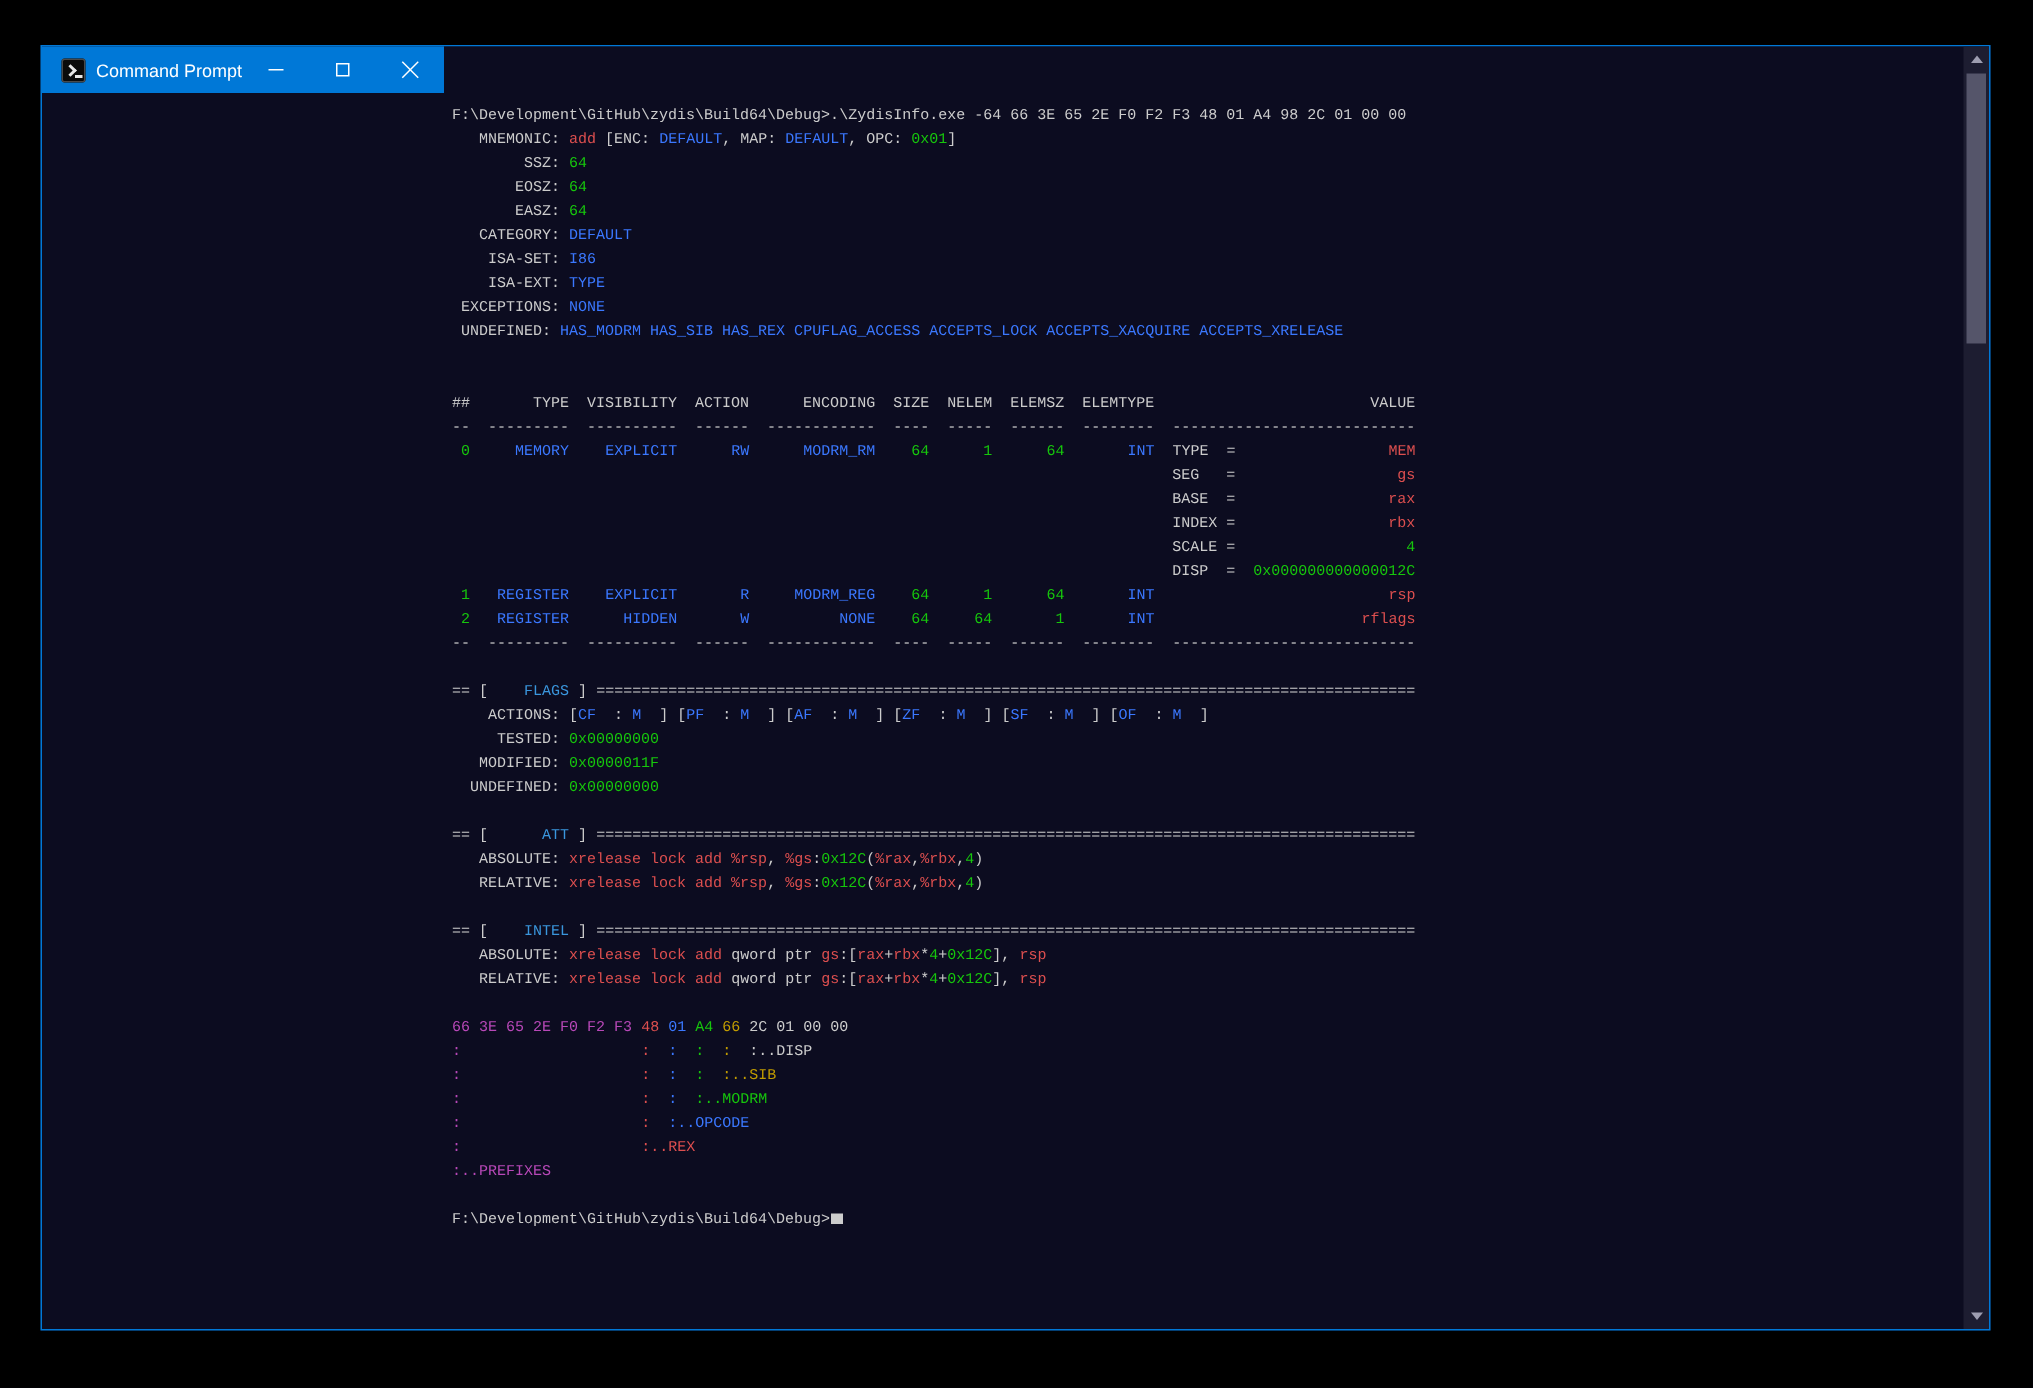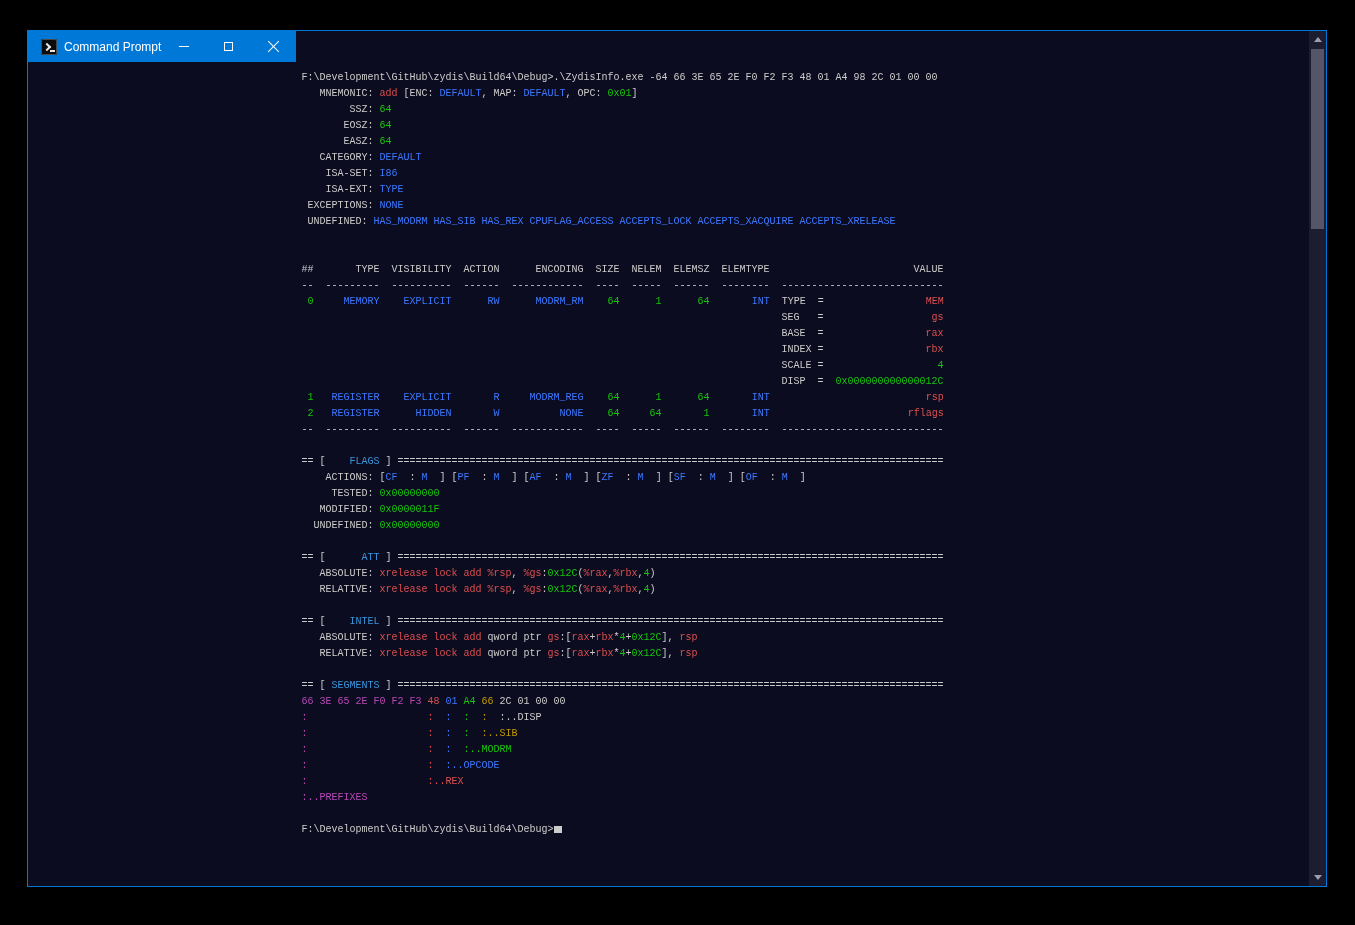--- a/index.html
+++ b/index.html
@@ -91,21 +91,20 @@
           <div class="line"><span class="c-d">  UNDEFINED: </span><span class="c-g">0x00000000</span></div>
           <div class="line"></div>
           <div class="line"><span class="c-d">== [ </span><span class="c-c">     ATT</span><span class="c-d"> ] </span><span class="c-d">===========================================================================================</span></div>
           <div class="line"><span class="c-d">   ABSOLUTE: </span><span class="c-r">xrelease lock add %rsp</span><span class="c-d">, </span><span class="c-r">%gs</span><span class="c-d">:</span><span class="c-g">0x12C</span><span class="c-d">(</span><span class="c-r">%rax</span><span class="c-d">,</span><span class="c-r">%rbx</span><span class="c-d">,</span><span class="c-g">4</span><span class="c-d">)</span></div>
           <div class="line"><span class="c-d">   RELATIVE: </span><span class="c-r">xrelease lock add %rsp</span><span class="c-d">, </span><span class="c-r">%gs</span><span class="c-d">:</span><span class="c-g">0x12C</span><span class="c-d">(</span><span class="c-r">%rax</span><span class="c-d">,</span><span class="c-r">%rbx</span><span class="c-d">,</span><span class="c-g">4</span><span class="c-d">)</span></div>
           <div class="line"></div>
           <div class="line"><span class="c-d">== [ </span><span class="c-c">   INTEL</span><span class="c-d"> ] </span><span class="c-d">===========================================================================================</span></div>
           <div class="line"><span class="c-d">   ABSOLUTE: </span><span class="c-r">xrelease lock add</span><span class="c-d"> qword ptr </span><span class="c-r">gs</span><span class="c-d">:[</span><span class="c-r">rax</span><span class="c-d">+</span><span class="c-r">rbx</span><span class="c-d">*</span><span class="c-g">4</span><span class="c-d">+</span><span class="c-g">0x12C</span><span class="c-d">], </span><span class="c-r">rsp</span></div>
           <div class="line"><span class="c-d">   RELATIVE: </span><span class="c-r">xrelease lock add</span><span class="c-d"> qword ptr </span><span class="c-r">gs</span><span class="c-d">:[</span><span class="c-r">rax</span><span class="c-d">+</span><span class="c-r">rbx</span><span class="c-d">*</span><span class="c-g">4</span><span class="c-d">+</span><span class="c-g">0x12C</span><span class="c-d">], </span><span class="c-r">rsp</span></div>
           <div class="line"></div>
-          <div class="line"><span class="c-d">== [ </span><span class="c-c">SEGMENTS</span><span class="c-d"> ] </span><span class="c-d">===========================================================================================</span></div>
           <div class="line"><span class="c-m">66 3E 65 2E F0 F2 F3</span><span class="c-d"> </span><span class="c-r">48</span><span class="c-d"> </span><span class="c-b">01</span><span class="c-d"> </span><span class="c-g">A4</span><span class="c-d"> </span><span class="c-y">66</span><span class="c-d"> </span><span class="c-d">2C 01 00 00</span></div>
           <div class="line"><span class="c-m">:</span><span class="c-d">                    </span><span class="c-r">:</span><span class="c-d">  </span><span class="c-b">:</span><span class="c-d">  </span><span class="c-g">:</span><span class="c-d">  </span><span class="c-y">:</span><span class="c-d">  </span><span class="c-d">:..DISP</span></div>
           <div class="line"><span class="c-m">:</span><span class="c-d">                    </span><span class="c-r">:</span><span class="c-d">  </span><span class="c-b">:</span><span class="c-d">  </span><span class="c-g">:</span><span class="c-d">  </span><span class="c-y">:..SIB</span></div>
           <div class="line"><span class="c-m">:</span><span class="c-d">                    </span><span class="c-r">:</span><span class="c-d">  </span><span class="c-b">:</span><span class="c-d">  </span><span class="c-g">:..MODRM</span></div>
           <div class="line"><span class="c-m">:</span><span class="c-d">                    </span><span class="c-r">:</span><span class="c-d">  </span><span class="c-b">:..OPCODE</span></div>
           <div class="line"><span class="c-m">:</span><span class="c-d">                    </span><span class="c-r">:..REX</span></div>
           <div class="line"><span class="c-m">:..PREFIXES</span></div>
           <div class="line"></div>
           <div class="line"><span class="c-d">F:\Development\GitHub\zydis\Build64\Debug&gt;</span><span class="cursor"></span></div>
         </div>

